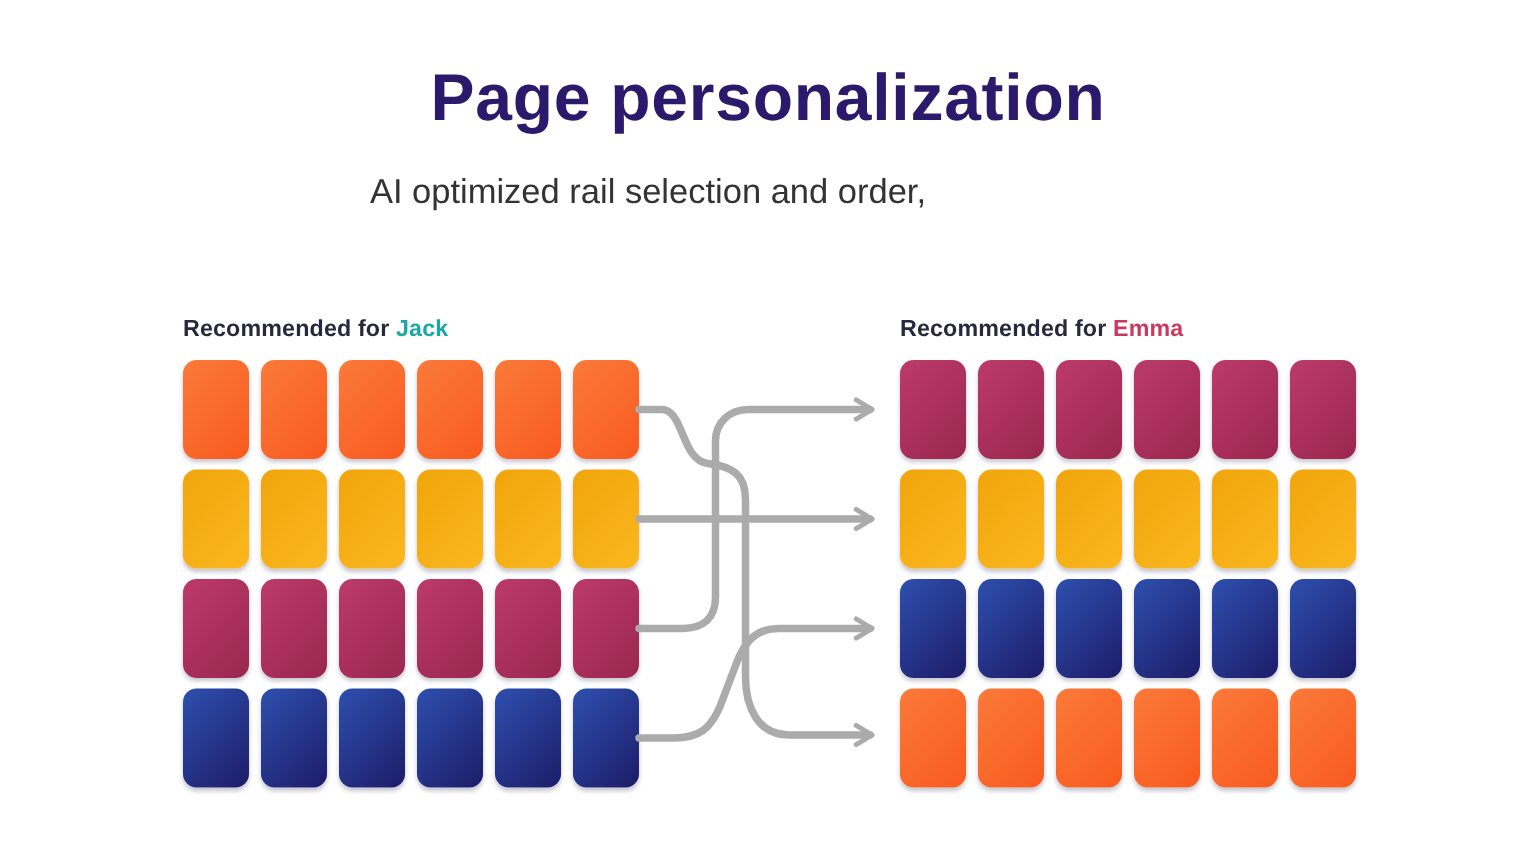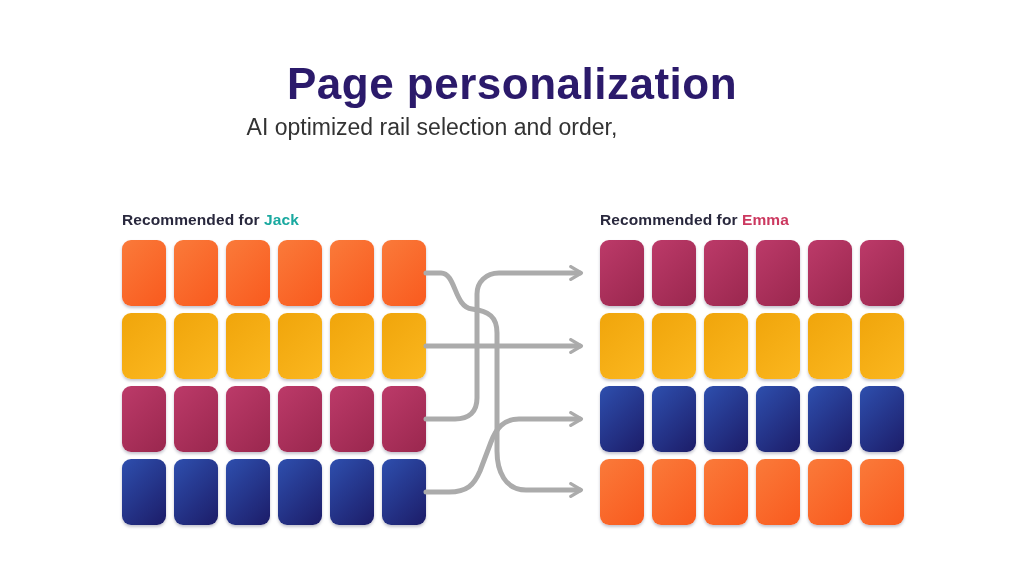--- a/index.html
+++ b/index.html
@@ -7,21 +7,21 @@
     width: 1024px; height: 570px;
     background: #ffffff;
     font-family: "Liberation Sans", sans-serif;
     position: relative;
     overflow: hidden;
   }
   .stage { position: absolute; inset: 0; }
 
   .title {
     position: absolute;
-    top: 59px; left: 0; width: 1024px;
+    top: 41px; left: 0; width: 1024px;
     text-align: center;
     font-size: 44px;
     font-weight: 800;
     letter-spacing: 0.5px;
     margin: 0;
   }
   .subtitle {
     position: absolute;
     left: 0; width: 864px;
     text-align: center;

